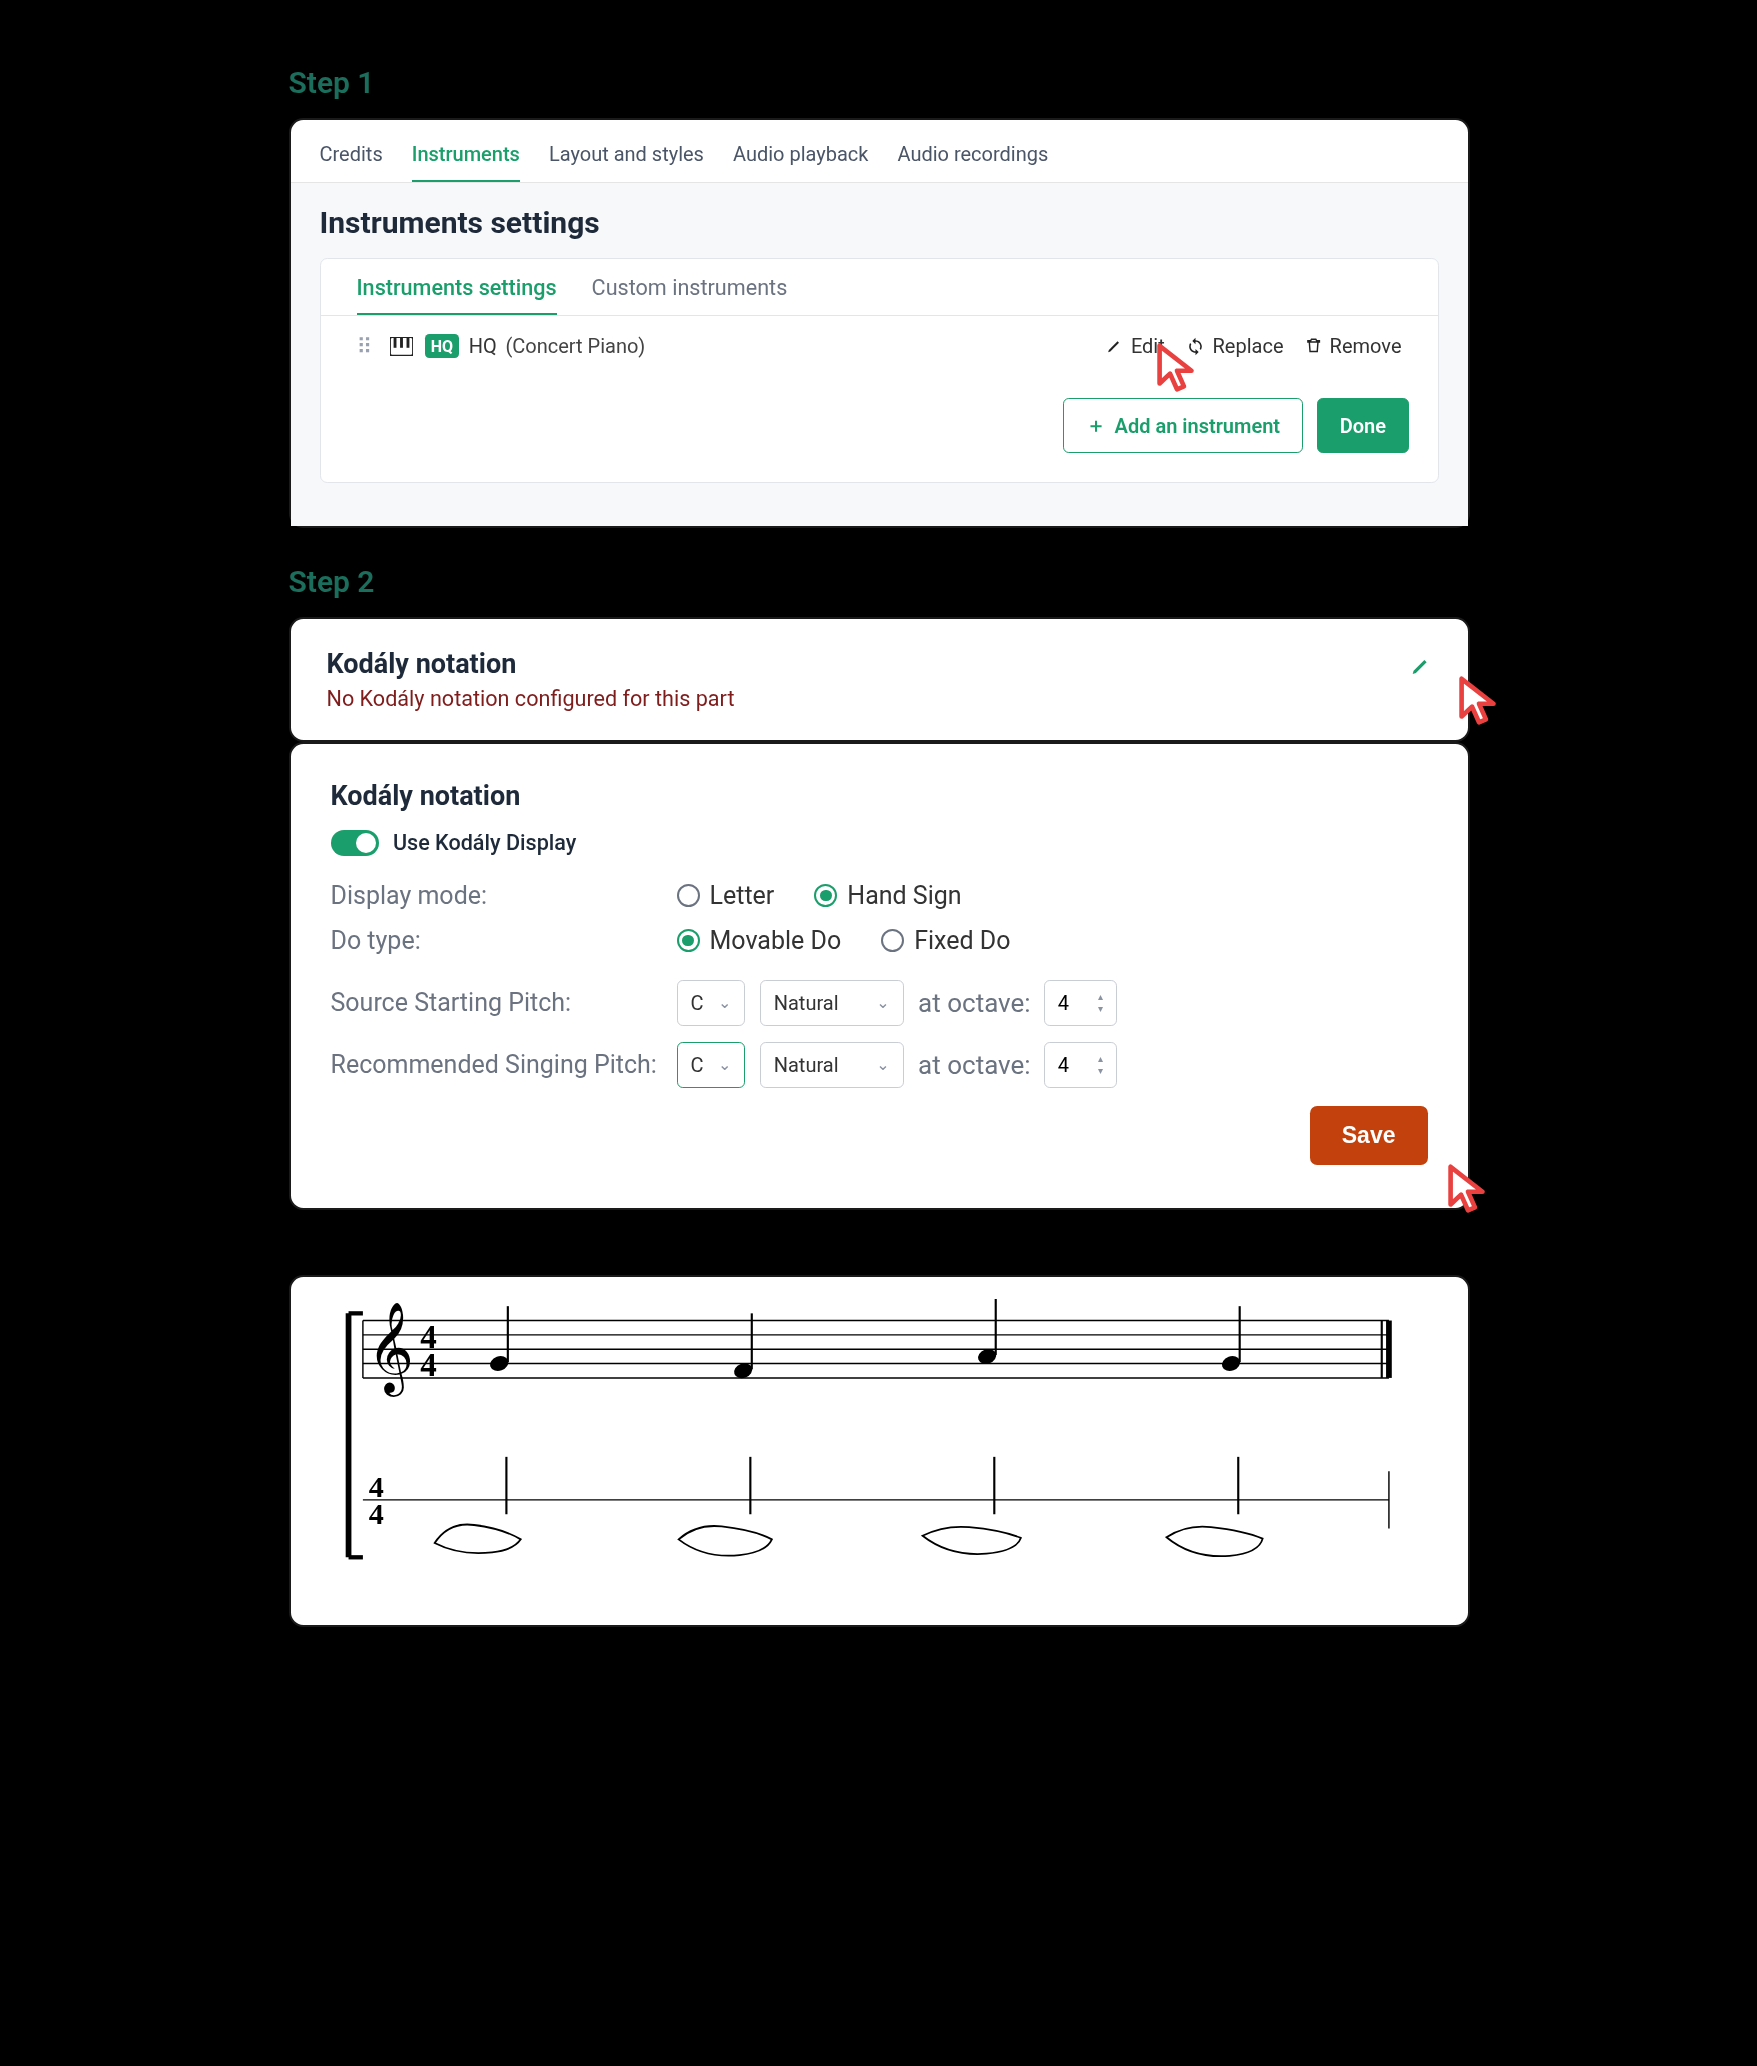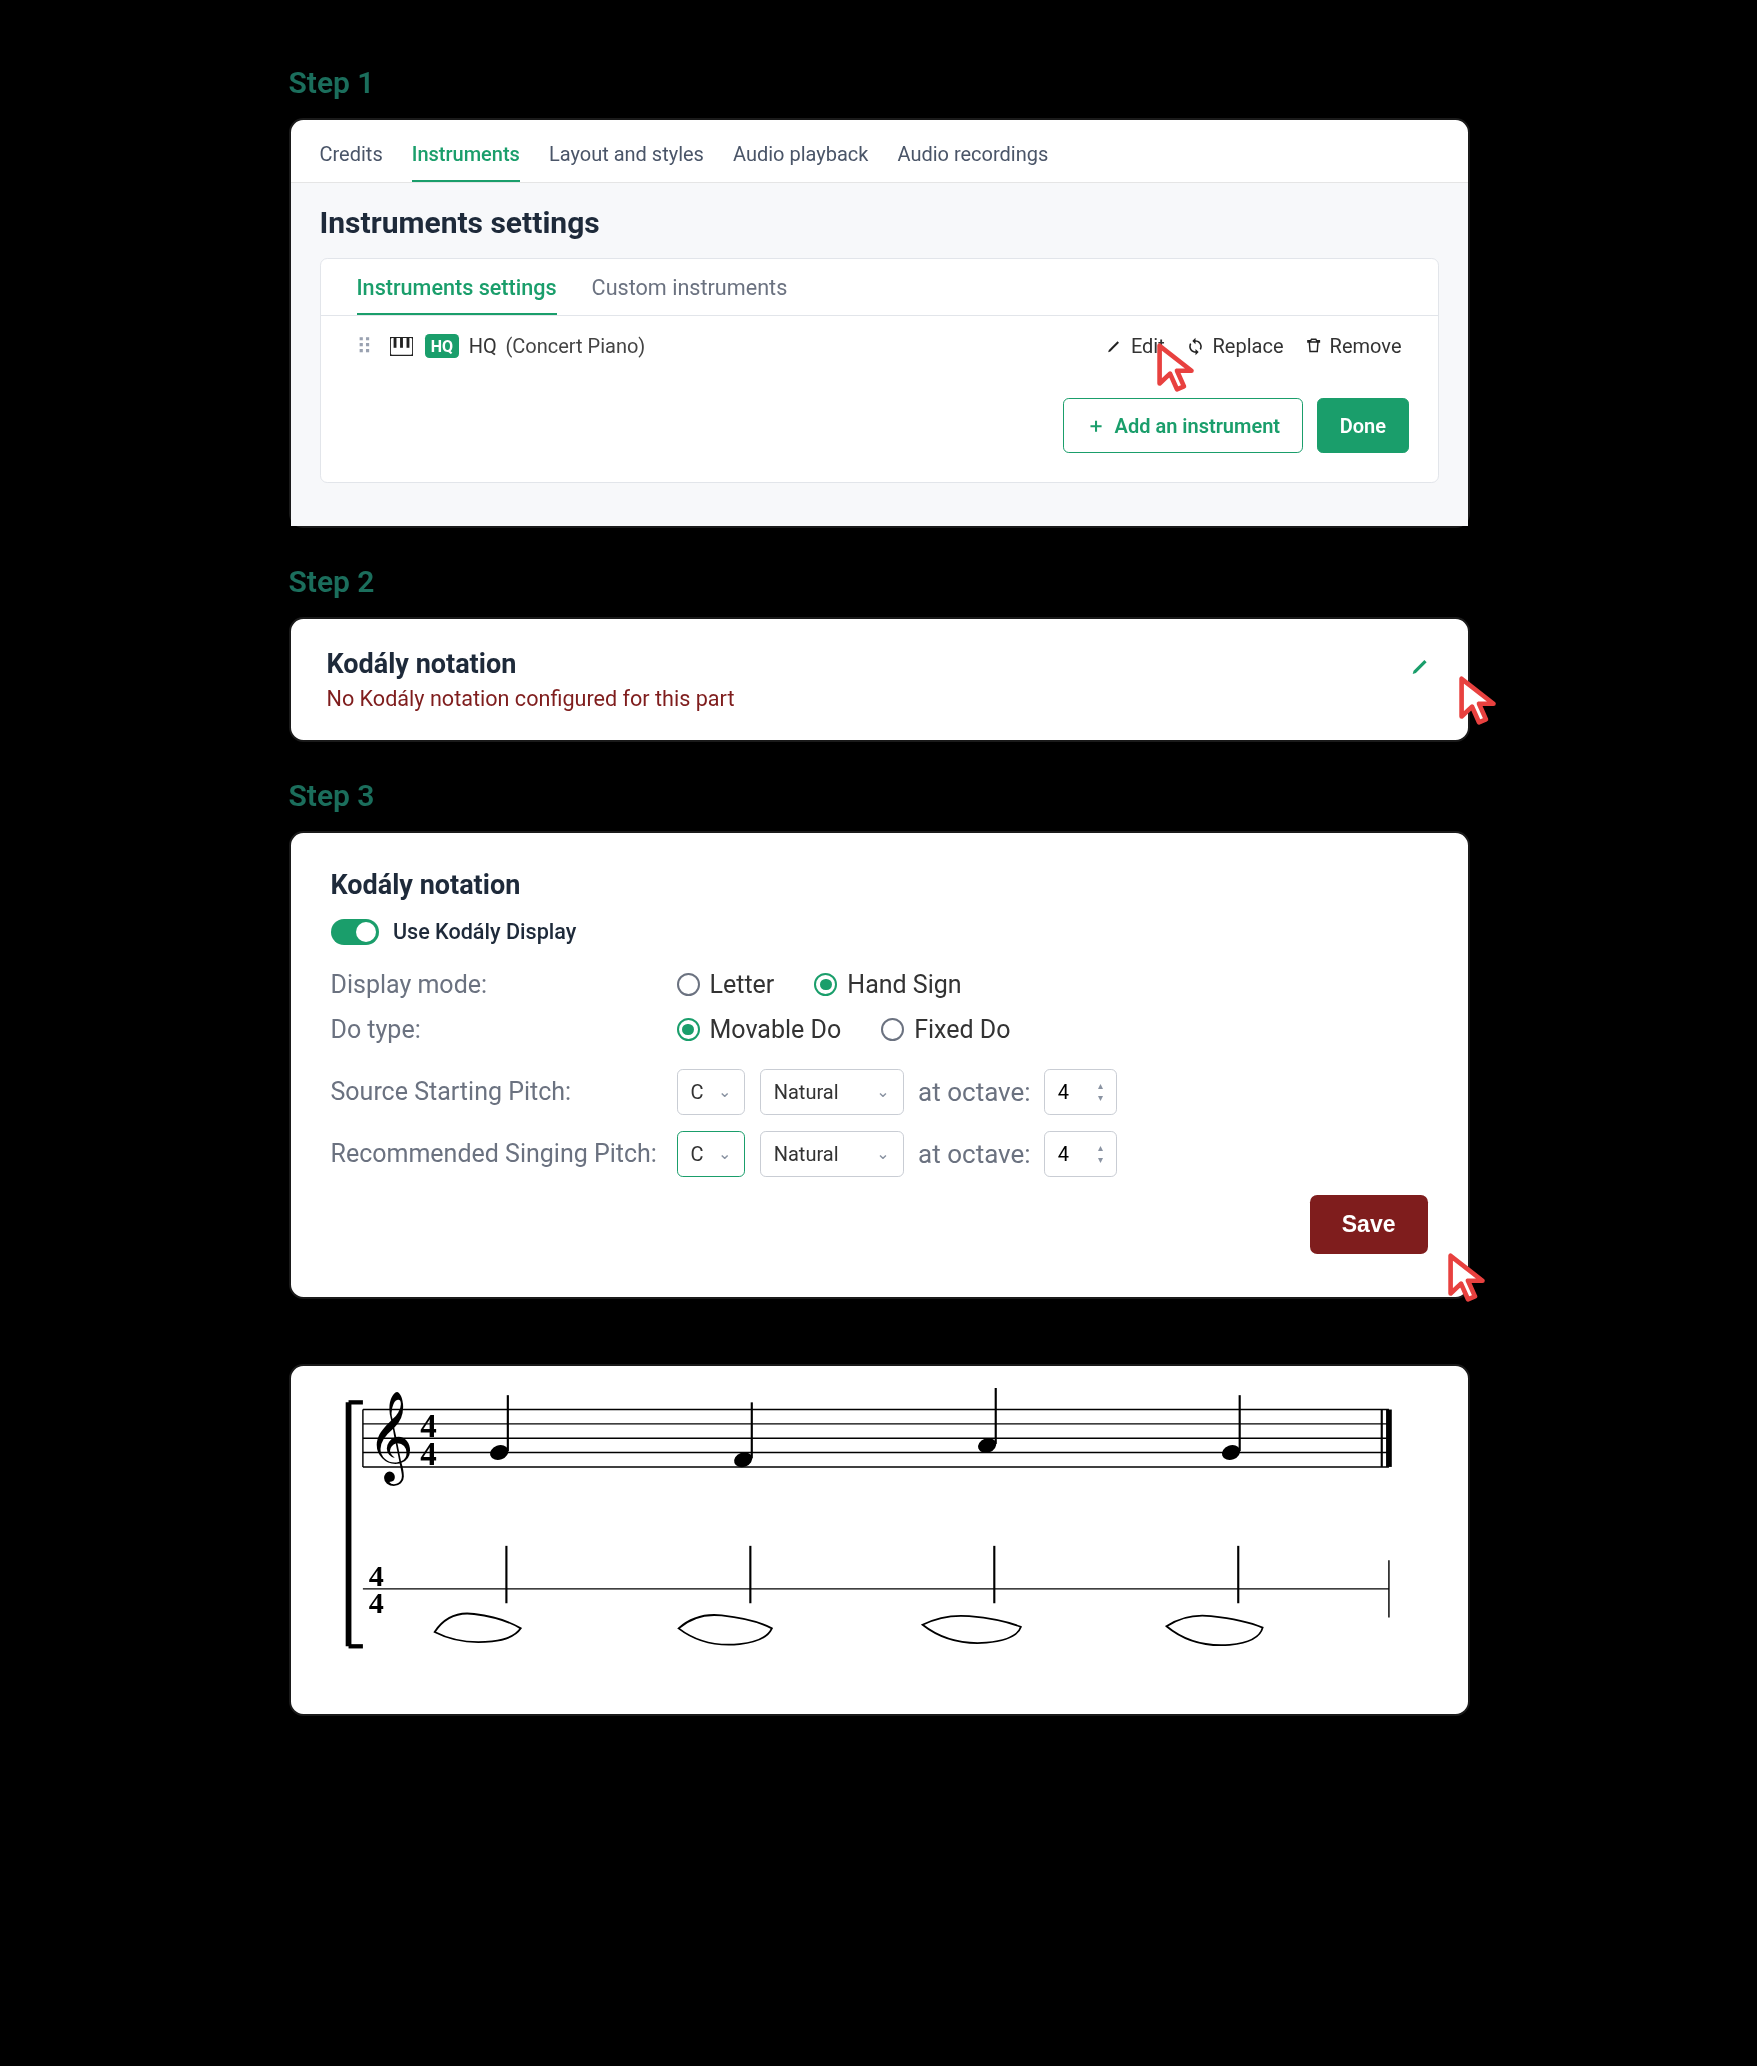--- a/index.html
+++ b/index.html
@@ -279,21 +279,21 @@
     color: #8a93a2;
     line-height: 1;
     gap: 1.4px;
   }
   .save-row {
     display: flex;
     justify-content: flex-end;
     margin-top: 18px;
   }
   .btn-save {
-    background: #7f1d1d;
+    background: #c2410c;
     color: #fff;
     border-radius: 7.2px;
     padding: 16px 32px;
     font-size: 23px;
     font-weight: 600;
     cursor: pointer;
     border: none;
   }
 
   
@@ -395,21 +395,20 @@
     <div class="edit-pencil">
       <svg width="21.6" height="21.6" viewBox="0 0 24 24">
           <path d="M3 21l3.5-1 12-12-2.5-2.5-12 12L3 21z" fill="#1a9e6b"></path>
         </svg>
     </div>
     <svg class="cursor" style="right:-40px; top:54px;" viewBox="0 0 100 100">
       <path d="M20 10 L20 75 L38 58 L50 85 L62 80 L50 53 L75 53 Z" fill="#fff" stroke="#e8413f" stroke-width="8" stroke-linejoin="round"></path>
     </svg>
   </div>
 
-  <div class="step-label">Step 3</div>
   <div class="panel">
     <div class="step3-body">
       <div class="kodaly-title">Kodály notation</div>
       <div class="toggle-row">
         <div class="toggle"></div>
         <span>Use Kodály Display</span>
       </div>
 
       <div class="form-row">
         <div class="form-label">Display mode:</div>

